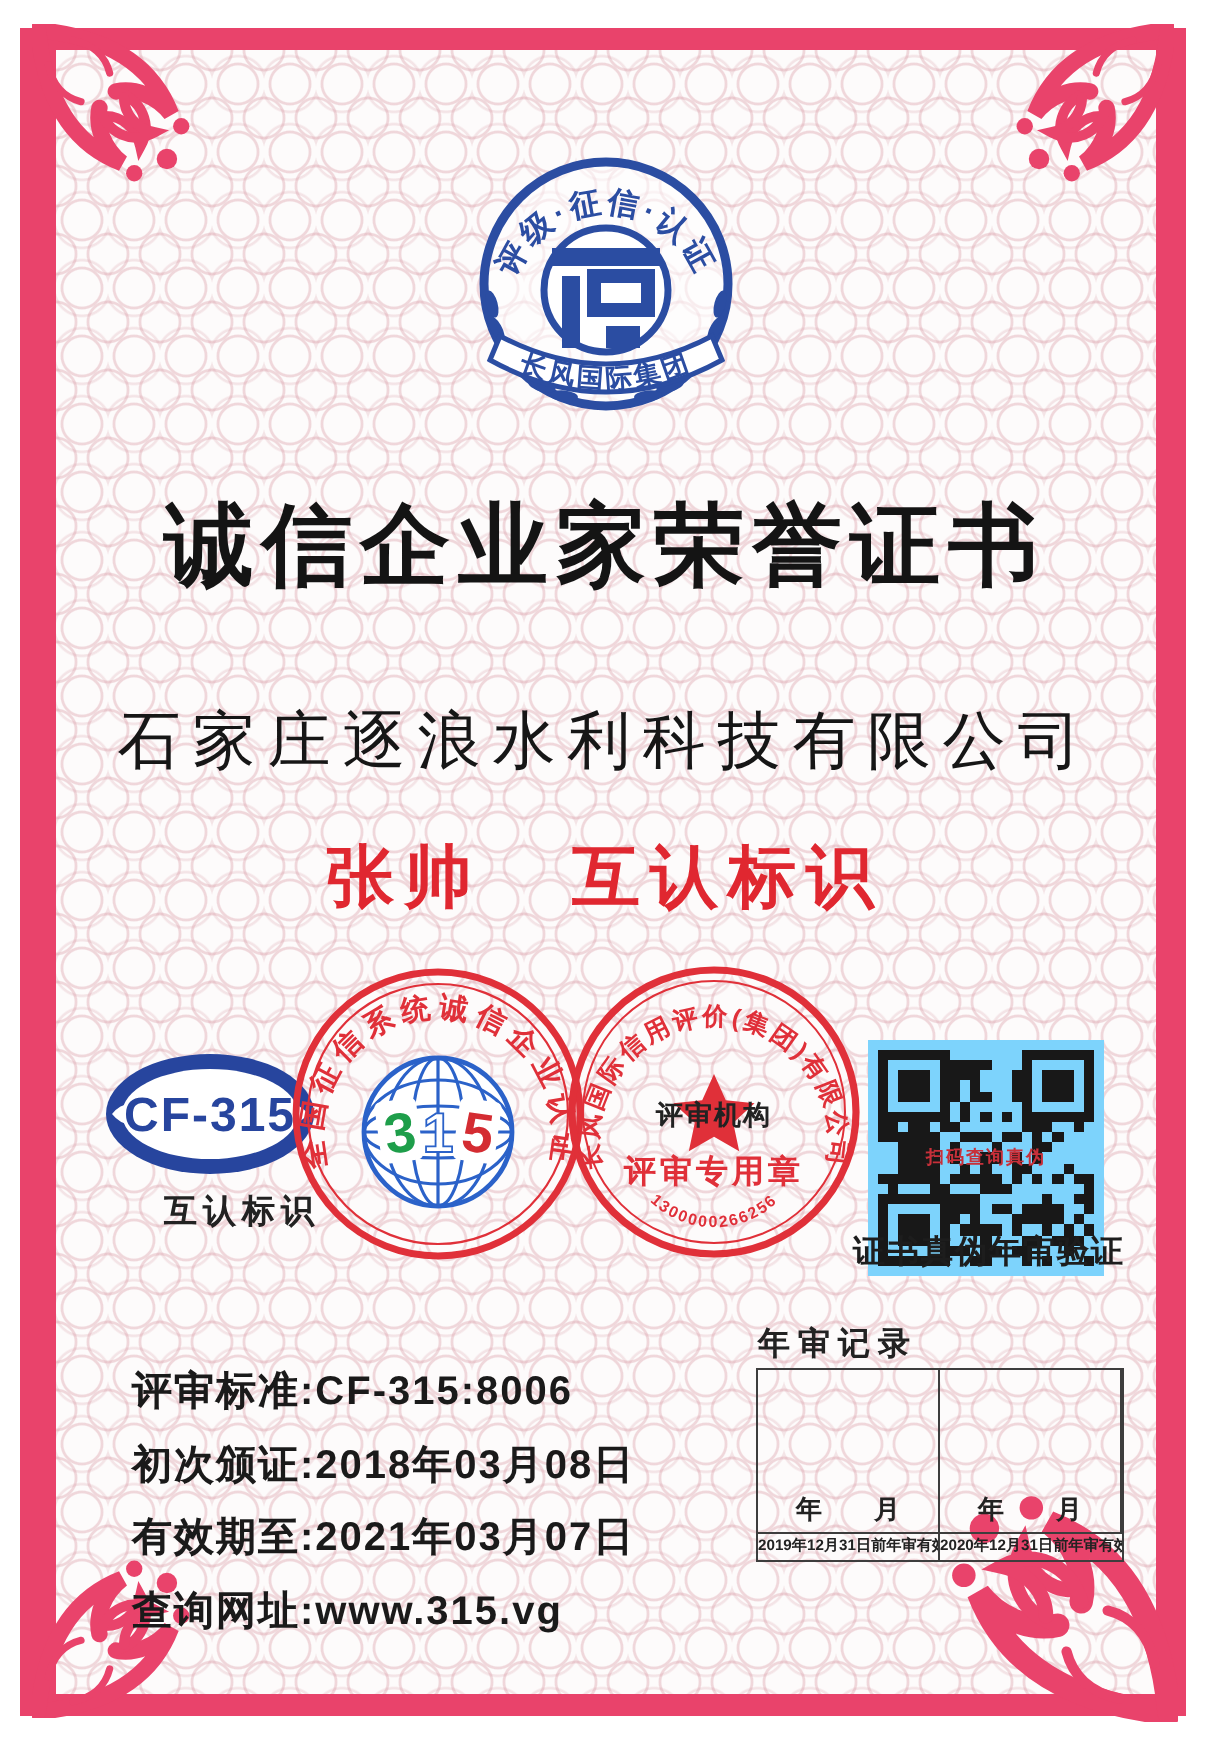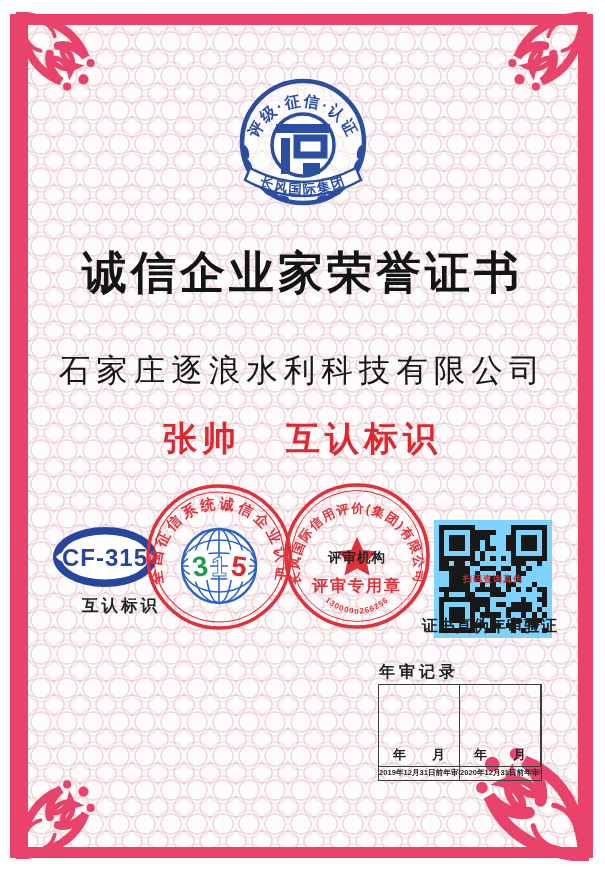--- a/index.html
+++ b/index.html
@@ -55,28 +55,28 @@
   .seal315{position:absolute;left:144px;top:482px;width:150px;height:150px;}
   .seal-review{position:absolute;left:282px;top:481px;width:150px;height:150px;}
 
   .qr-wrap{position:absolute;left:434px;top:520px;width:118px;height:118px;background:#7dd3fc;padding:0;}
   .qr-grid{position:absolute;inset:5px;display:grid;grid-template-columns:repeat(21,1fr);grid-template-rows:repeat(21,1fr);}
   .qr-grid .m{background:#181818;}
   .qr-overlay{
     position:absolute;left:0;right:0;top:50%;transform:translateY(-50%);
     text-align:center;font-size:9px;font-weight:bold;color:#c8303a;letter-spacing:1px;white-space:nowrap;
   }
-  .qr-caption{position:absolute;left:422px;top:616px;width:145px;
+  .qr-caption{position:absolute;left:422px;top:616px;width:145px;text-align:center;
     font-size:16px;font-weight:bold;color:#1d1d1d;letter-spacing:1px;}
 
   .info{position:absolute;left:66px;top:682px;font-size:20px;font-weight:bold;color:#1a1a1a;}
   .info .line{margin-bottom:9.5px;letter-spacing:1px;white-space:nowrap;}
 
   .ar-title{position:absolute;left:379px;top:662px;font-size:16px;font-weight:bold;color:#222;letter-spacing:4px;}
-  .ar-table{position:absolute;left:378px;top:684px;width:164px;height:97px;display:grid;
+  .ar-table{position:absolute;left:378px;top:684px;width:184px;height:97px;display:grid;
     grid-template-columns:1fr 1fr;grid-template-rows:1fr 14px;
     border:1.5px solid #3d3d3d;box-sizing:border-box;}
   .ar-cell{border-right:1.5px solid #3d3d3d;position:relative;}
   .ar-cell:last-of-type{border-right:none;}
   .ar-ym{position:absolute;left:0;right:0;bottom:2px;text-align:center;
     font-size:13px;font-weight:bold;color:#222;}
   .ar-note{border-top:1.5px solid #3d3d3d;border-right:1.5px solid #3d3d3d;
     font-size:7.6px;font-weight:bold;color:#222;text-align:center;line-height:12px;
     white-space:nowrap;overflow:hidden;}
   .ar-note:last-child{border-right:none;}
@@ -688,20 +688,26 @@
         <div class="m"></div>
         <div></div>
         <div></div>
         <div></div>
         <div class="m"></div>
       </div>
     <div class="qr-overlay">扫码查询真伪</div>
   </div>
   <div class="qr-caption">证书真伪年审验证</div>
 
+  <div class="info">
+    <div class="line">评审标准:CF-315:8006</div>
+    <div class="line">初次颁证:2018年03月08日</div>
+    <div class="line">有效期至:2021年03月07日</div>
+    <div class="line">查询网址:www.315.vg</div>
+  </div>
 
   <div class="ar-title">年审记录</div>
   <div class="ar-table">
     <div class="ar-cell">
       <div class="ar-ym">年　　月</div>
     </div>
     <div class="ar-cell">
       <div class="ar-ym">年　　月</div>
     </div>
     <div class="ar-note">2019年12月31日前年审有效</div>

